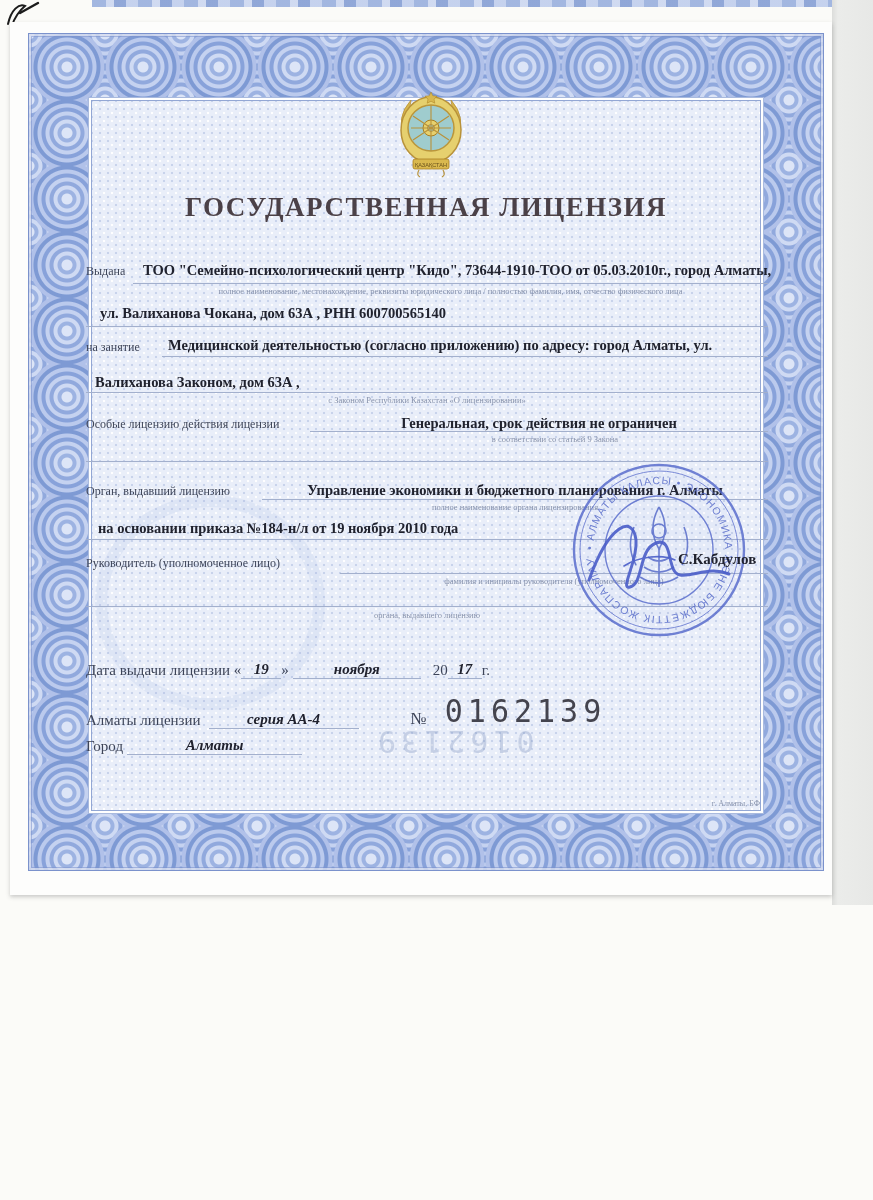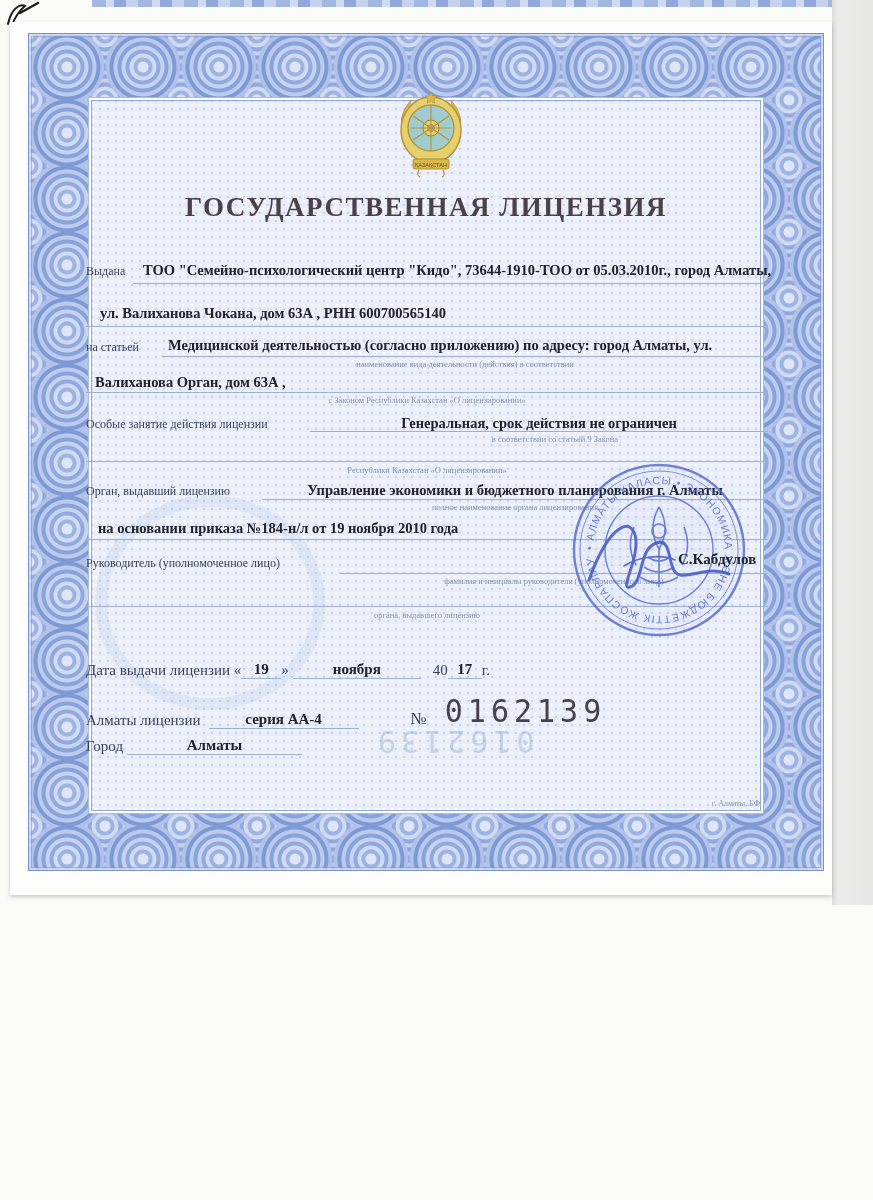--- a/index.html
+++ b/index.html
@@ -51,21 +51,21 @@
   
   .title{
     position:absolute;left:90px;top:192px;width:672px;text-align:center;
     font-size:27px;font-weight:bold;letter-spacing:1.5px;color:#4b4147;
   }
   .lbl{position:absolute;font-size:12px;color:#3d4458;white-space:nowrap;}
   .val{position:absolute;font-size:14.5px;font-weight:bold;color:#20222e;white-space:nowrap;}
   .hint{position:absolute;font-size:8.5px;color:#8691ab;text-align:center;white-space:nowrap;}
   .rule{position:absolute;height:1px;background:#a3b0cd;}
   .row{position:absolute;display:flex;align-items:flex-end;font-size:15px;color:#3d4458;}
-  .seg{border-bottom:1px solid #a3b0cd;text-align:center;font-weight:bold;color:#20222e;}
+  .seg{border-bottom:1px solid #a3b0cd;text-align:center;font-weight:bold;color:#20222e;font-style:italic;}
   .license-number{
     font-family:"DejaVu Sans Mono",monospace;font-size:30px;color:#44444e;
     letter-spacing:5px;font-weight:400;transform:scaleY(1.04);
   }
   .number-ghost{
     position:absolute;left:373px;top:724px;
     font-family:"DejaVu Sans Mono",monospace;font-size:30px;letter-spacing:5px;
     color:rgba(105,130,180,.28);transform:rotate(180deg);
   }
   .bleed-circle{
@@ -111,40 +111,39 @@
     <rect x="22" y="73" width="36" height="10" rx="2" fill="#d9b84e" stroke="#a87f22" stroke-width="0.8"></rect>
     <text x="40" y="80.5" text-anchor="middle" font-size="5.6" font-family="Liberation Sans, sans-serif" fill="#6b531d">ҚАЗАҚСТАН</text>
     <path d="M28,84 q-3,5 1,7 M52,84 q3,5 -1,7" stroke="#b8923a" stroke-width="1.2" fill="none"></path>
   </svg>
 
   <div class="title z3">ГОСУДАРСТВЕННАЯ ЛИЦЕНЗИЯ</div>
 
   <div class="lbl z3" style="left:86px;top:264px;">Выдана</div>
   <div class="val z3" style="left:143px;top:262px;">ТОО "Семейно-психологический центр "Кидо", 73644-1910-ТОО от 05.03.2010г., город Алматы,</div>
   <div class="rule z3" style="left:133px;top:283px;width:635px;"></div>
+  <div class="hint z3" style="left:133px;top:286px;width:635px;">полное наименование, местонахождение, реквизиты юридического лица / полностью фамилия, имя, отчество физического лица</div>
 
   <div class="val z3" style="left:100px;top:305px;">ул. Валиханова Чокана,  дом 63А , РНН 600700565140</div>
   <div class="rule z3" style="left:86px;top:326px;width:682px;"></div>
 
-  <div class="lbl z3" style="left:86px;top:340px;">на статьей</div>
+  <div class="lbl z3" style="left:86px;top:340px;">на занятие</div>
   <div class="val z3" style="left:168px;top:337px;">Медицинской деятельностью (согласно приложению) по адресу: город Алматы, ул.</div>
   <div class="rule z3" style="left:162px;top:356px;width:606px;"></div>
-  <div class="hint z3" style="left:162px;top:359px;width:606px;">наименование вида деятельности (действия) в соответствии</div>
-
-  <div class="val z3" style="left:95px;top:374px;">Валиханова Орган,  дом 63А ,</div>
+
+  <div class="val z3" style="left:95px;top:374px;">Валиханова Законом,  дом 63А ,</div>
   <div class="rule z3" style="left:86px;top:392px;width:682px;"></div>
   <div class="hint z3" style="left:86px;top:395px;width:682px;">с Законом Республики Казахстан «О лицензировании»</div>
 
-  <div class="lbl z3" style="left:86px;top:417px;">Особые занятие действия лицензии</div>
+  <div class="lbl z3" style="left:86px;top:417px;">Особые лицензию действия лицензии</div>
   <div class="val z3" style="left:310px;top:415px;width:458px;text-align:center;">Генеральная, срок действия не ограничен</div>
   <div class="rule z3" style="left:310px;top:431px;width:458px;"></div>
   <div class="hint z3" style="left:340px;top:434px;width:430px;">в соответствии со статьей 9 Закона</div>
 
   <div class="rule z3" style="left:86px;top:461px;width:682px;"></div>
-  <div class="hint z3" style="left:86px;top:465px;width:682px;">Республики Казахстан «О лицензировании»</div>
 
   <div class="lbl z3" style="left:86px;top:484px;">Орган, выдавший лицензию</div>
   <div class="val z3" style="left:262px;top:482px;width:506px;text-align:center;">Управление экономики и бюджетного планирования г. Алматы</div>
   <div class="rule z3" style="left:262px;top:499px;width:506px;"></div>
   <div class="hint z3" style="left:262px;top:502px;width:506px;">полное наименование органа лицензирования</div>
 
   <div class="val z3" style="left:98px;top:520px;">на основании приказа №184-н/л от 19 ноября 2010 года</div>
   <div class="rule z3" style="left:86px;top:539px;width:682px;"></div>
 
   <div class="lbl z3" style="left:86px;top:556px;">Руководитель (уполномоченное лицо)</div>
@@ -178,21 +177,21 @@
   <svg class="signature" width="170" height="110" viewBox="0 0 170 110" style="z-index:5;">
     <path d="M12,84 C32,28 56,18 59,44 C61,66 42,94 53,91 C67,87 61,54 79,47 C97,40 89,77 103,79 C117,81 132,70 152,78" fill="none" stroke="#4b5ec9" stroke-width="3" stroke-linecap="round"></path>
     <path d="M47,70 C62,60 86,58 98,64" fill="none" stroke="#4b5ec9" stroke-width="1.6" stroke-linecap="round"></path>
   </svg>
 
   <div class="row" style="left:86px;top:661px;z-index:3;">
     <span>Дата выдачи лицензии «</span>
     <span class="seg" style="width:40px;">19</span>
     <span>»</span>
     <span class="seg" style="width:128px;margin-left:4px;">ноября</span>
-    <span style="margin-left:12px;">40</span>
+    <span style="margin-left:12px;">20</span>
     <span class="seg" style="width:34px;">17</span>
     <span>г.</span>
   </div>
 
   <div class="row" style="left:86px;top:694px;z-index:3;">
     <span>Алматы лицензии</span>
     <span class="seg" style="width:150px;margin-left:8px;">серия АА-4</span>
     <span style="margin-left:52px;font-size:17px;">№</span>
     <span class="license-number" style="margin-left:18px;">0162139</span>
   </div>

